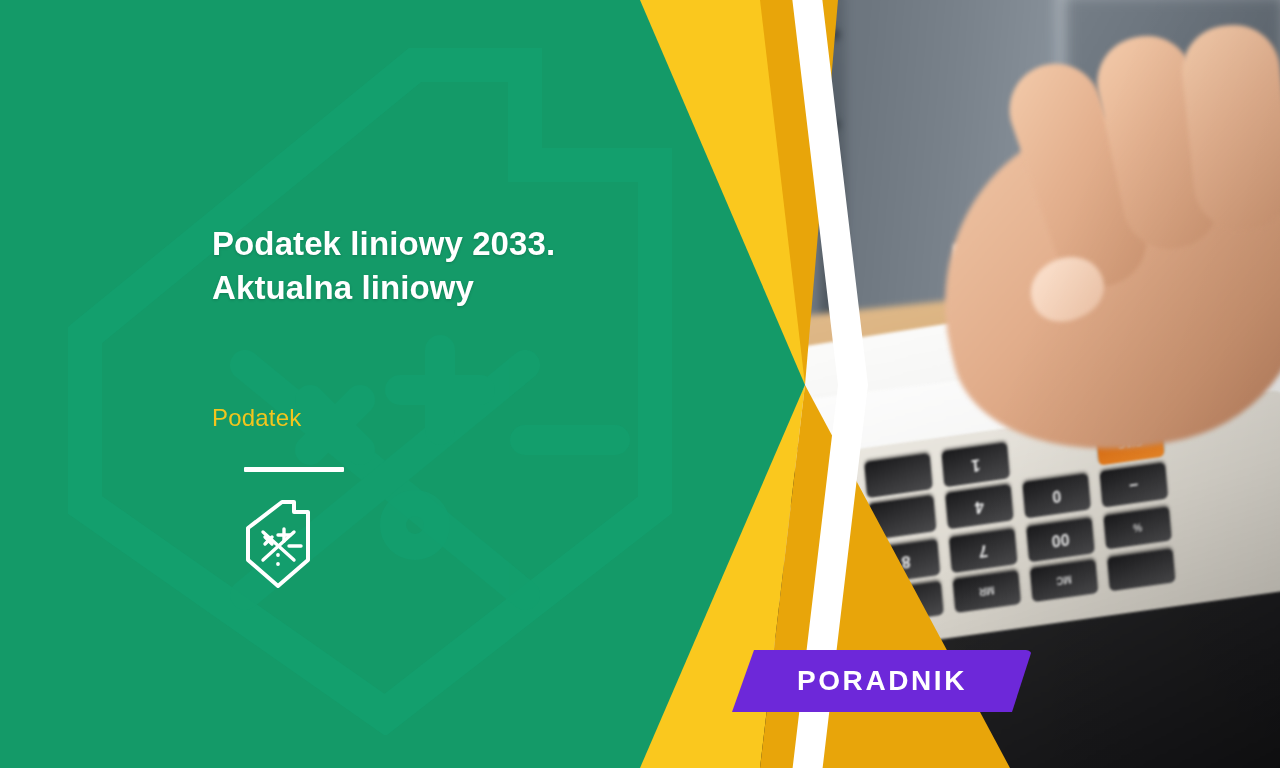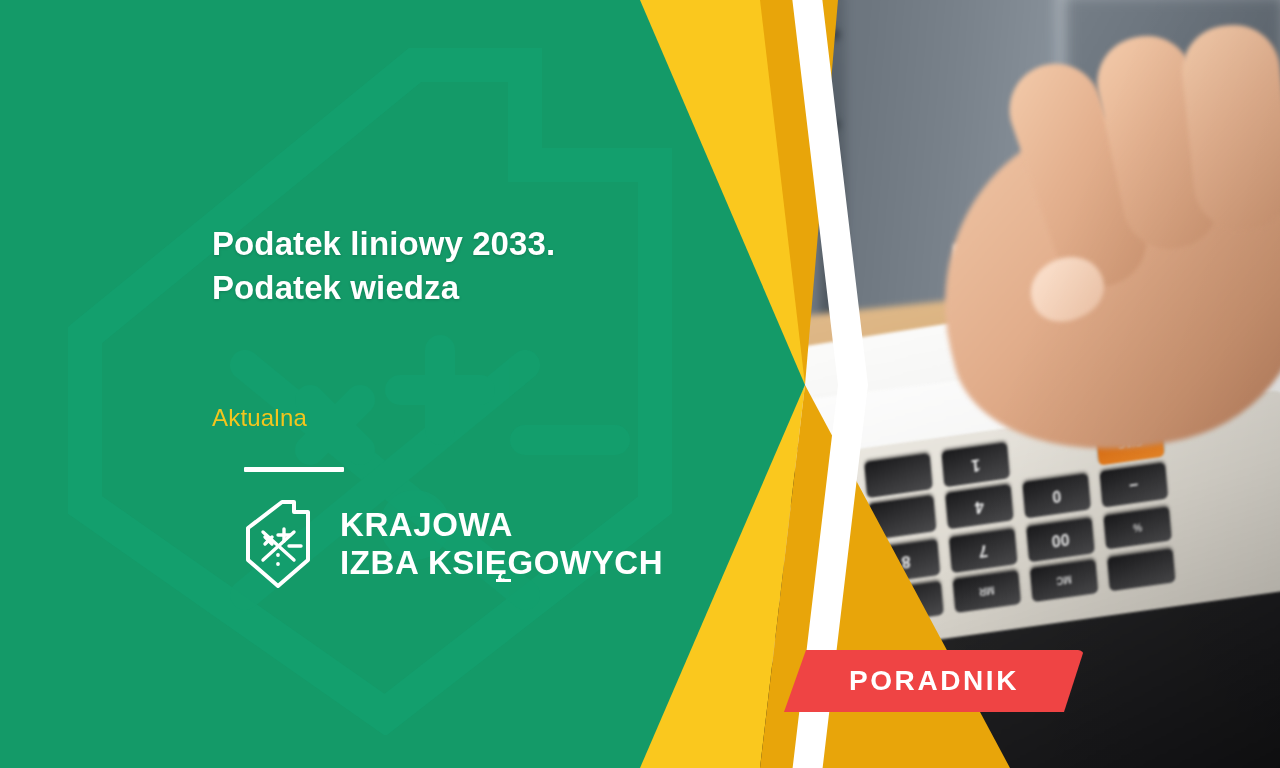--- a/index.html
+++ b/index.html
@@ -202,22 +202,22 @@
     color:#ffffff;font-size:33px;font-weight:bold;line-height:38px;
     letter-spacing:.6px;
   }
   .logo-text .ksi{position:relative;}
   .logo-text .ksi::after{
     content:"";position:absolute;left:51%;bottom:-1px;width:15px;height:3px;background:#fff;
   }
 
   
   .badge{
-    position:absolute;left:784px;top:650px;width:300px;height:68px;
-    background:#ef4444;
+    position:absolute;left:732px;top:650px;width:300px;height:68px;
+    background:#6d28d9;
     clip-path:polygon(22px 0, 300px 0, 280px 62px, 0 62px);
     border-radius:6px;
     filter:drop-shadow(0 4px 6px rgba(0,0,0,.28));
   }
   .badge-label{
     position:absolute;left:0;top:0;width:300px;height:62px;
     display:flex;align-items:center;justify-content:center;
     color:#ffffff;font-size:28px;font-weight:bold;letter-spacing:2.6px;
     padding-right:4px;
   }
@@ -344,46 +344,42 @@
         <line x1="470" y1="405" x2="560" y2="405"></line>
       </g>
       <circle cx="360" cy="490" r="22" fill="none" stroke="#139f6e" stroke-width="26" opacity=".85"></circle>
     </svg>
   </div>
 
   <div class="content">
 
     <div class="headline">
       <div>Podatek liniowy 2033.</div>
-      <div>Podatek wiedza</div>
-    </div>
-
-    <div class="category">Aktualna</div>
+      <div>Aktualna liniowy</div>
+    </div>
+
+    <div class="category">Podatek</div>
 
     <div class="divider"></div>
 
     <div class="logo">
       <svg width="78" height="92" viewBox="0 0 78 92">
         <path d="M 4 30 L 38 4 L 50 4 L 50 14 L 64 14 L 64 62 L 34 88 L 4 62 Z" fill="none" stroke="#ffffff" stroke-width="4" stroke-linejoin="round"></path>
         <g stroke="#ffffff" stroke-width="3.4" stroke-linecap="round">
           <line x1="19" y1="34" x2="50" y2="62"></line>
           <line x1="50" y1="34" x2="19" y2="62"></line>
           <line x1="21" y1="39" x2="28" y2="46"></line>
           <line x1="28" y1="39" x2="21" y2="46"></line>
           <line x1="40" y1="31" x2="40" y2="43"></line>
           <line x1="34" y1="37" x2="46" y2="37"></line>
           <line x1="45" y1="48" x2="57" y2="48"></line>
         </g>
         <circle cx="34" cy="57" r="1.9" fill="#ffffff"></circle>
         <circle cx="34" cy="66" r="1.9" fill="#ffffff"></circle>
       </svg>
-      <div class="logo-text">
-        <div>KRAJOWA</div>
-        <div><span>IZBA KSI</span><span class="ksi">Ę</span><span>GOWYCH</span></div>
-      </div>
     </div>
   </div>
 
   <div class="badge">
     <div class="badge-label">PORADNIK</div>
   </div>
 
 </div>
 
 </body></html>

